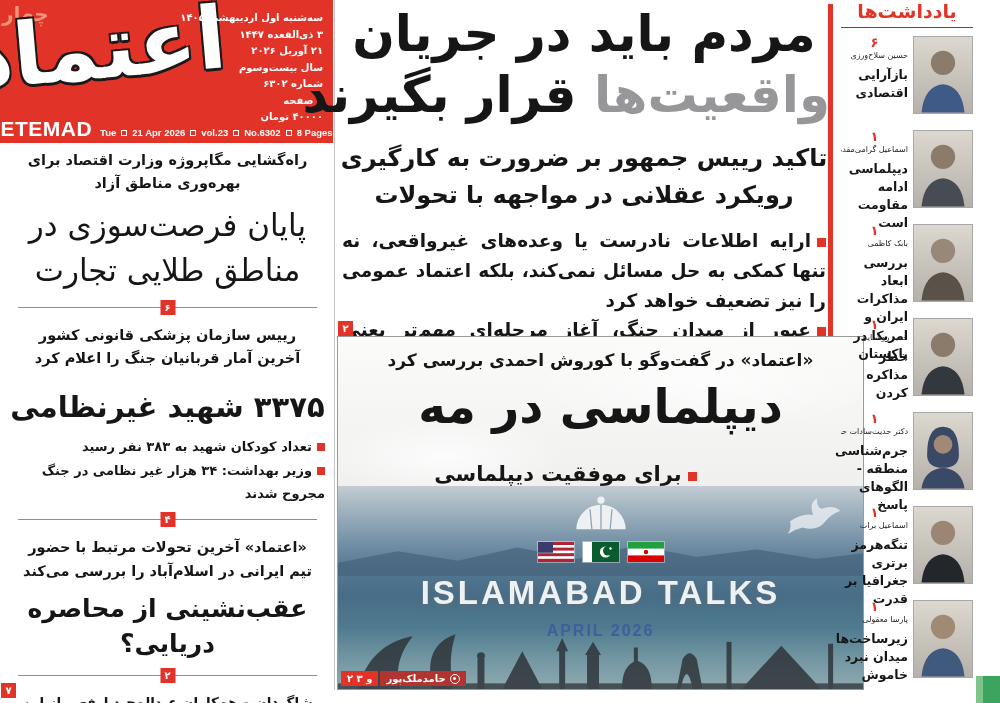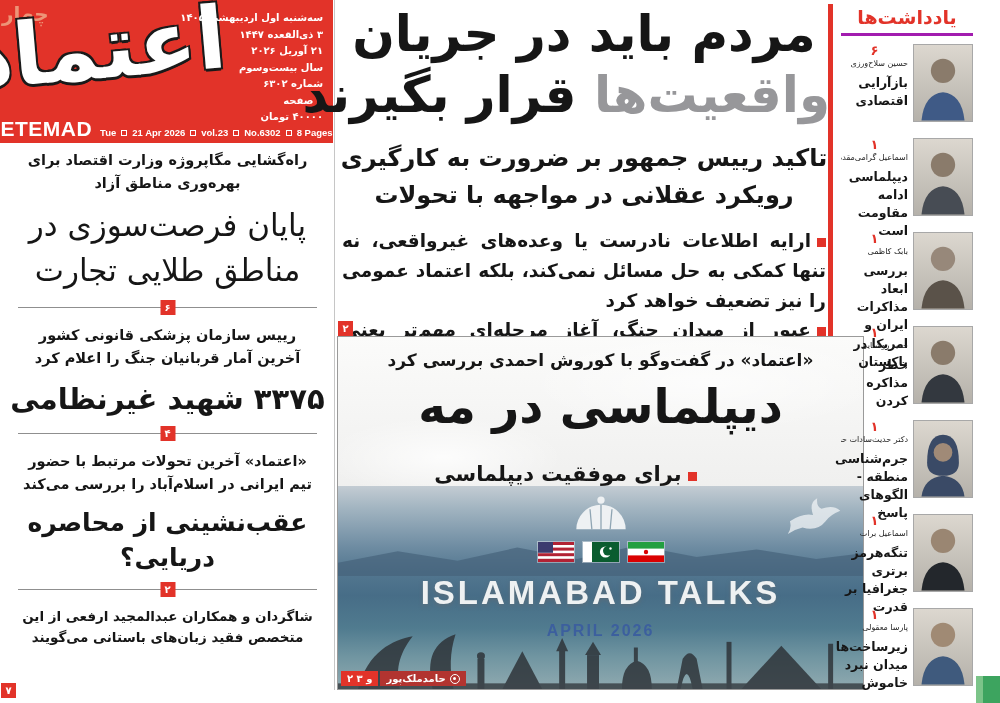--- a/index.html
+++ b/index.html
@@ -44,21 +44,21 @@
     min-width:15px;height:15px;line-height:15px;text-align:center;padding:0 2px;}
   .pgref-bottom{position:absolute;left:1px;top:683px;}
   .bsq{display:inline-block;width:9px;height:9px;background:var(--brand-red);margin-left:6px;flex:none;}
   .divider{position:relative;border-top:1px solid var(--rule);margin:14px 14px 16px;}
   .divider .pgref{position:absolute;left:50%;top:-8px;transform:translateX(-50%);}
 
   
   .leftcol{position:absolute;left:4px;top:149px;width:327px;text-align:center;}
   .la-kicker{font-size:14.5px;font-weight:bold;line-height:1.6;padding:0 12px;}
   .la-h1{font-size:31px;font-weight:normal;line-height:1.45;margin-top:8px;}
-  .la-h2{font-size:29px;font-weight:bold;line-height:1.4;margin-top:8px;}
+  .la-h2{font-size:29px;font-weight:bold;line-height:1.4;margin-top:16px;}
   .la-h3{font-size:25px;font-weight:bold;line-height:1.4;margin-top:8px;}
   .la-bullets{margin:8px 6px 2px;text-align:right;}
   .la-bullet{font-size:13px;font-weight:bold;line-height:1.8;}
   .la-bullet .bsq{width:8px;height:8px;margin-left:5px;}
   .la-kicker.small{font-size:13.5px;}
 
   
   .lead{position:absolute;left:338px;top:4px;width:492px;text-align:center;}
   .lead-h{font-size:50px;font-weight:bold;line-height:1.22;white-space:nowrap;}
   .lead-h .gray{color:var(--gray-word);}
@@ -89,21 +89,21 @@
   .monuments{position:absolute;left:0;bottom:0;width:100%;height:66px;}
   .dove{position:absolute;right:18px;top:8px;opacity:.9;}
   .caption{position:absolute;left:3px;bottom:3px;display:flex;direction:ltr;gap:2px;align-items:stretch;border-radius:6px;}
   .cap-pages{background:var(--brand-red);color:#fff;font-size:10px;font-weight:bold;padding:2px 6px;}
   .cap-credit{background:#b23430;color:#fff;font-size:10px;font-weight:bold;padding:2px 6px;display:flex;align-items:center;gap:4px;}
   .cam{width:10px;height:10px;border:1px solid #fff;border-radius:50%;display:inline-block;position:relative;flex:none;}
   .cam::after{content:"";position:absolute;left:2.5px;top:2.5px;width:3px;height:3px;background:#fff;border-radius:50%;}
 
   
   .sidebar{position:absolute;left:841px;top:0;width:132px;height:703px;}
-  .sb-title{color:var(--brand-red);font-size:19px;font-weight:bold;text-align:center;padding:6px 0 5px;border-bottom:3px solid #a21caf;}
+  .sb-title{color:var(--brand-red);font-size:19px;font-weight:bold;text-align:center;padding:0 0 5px;border-bottom:1px solid #a21caf;}
   .sb-item{display:flex;gap:5px;height:94px;padding-top:8px;}
   .sb-photo{width:60px;height:78px;flex:none;border:1px solid #a8a8a8;background:linear-gradient(#dcd7cf,#b5b1aa);}
   .sb-photo svg{display:block;width:100%;height:100%;}
   .sb-text{flex:1;min-width:0;text-align:right;}
   .sb-num{text-align:center;color:var(--brand-red);font-size:13px;font-weight:bold;line-height:1;}
   .sb-author{font-size:8px;color:#222;margin-top:2px;white-space:nowrap;overflow:hidden;}
   .sb-ttl{font-size:12.5px;font-weight:bold;line-height:1.45;margin-top:6px;}
 </style>
 </head>
 <body>
@@ -161,20 +161,24 @@
     <div class="la-kicker">راه‌گشایی مگاپروژه وزارت اقتصاد برای بهره‌وری مناطق آزاد</div>
     <h2 class="la-h1">پایان فرصت‌سوزی در مناطق طلایی تجارت</h2>
     <div class="divider">
         <span class="pgref">۶</span>
       </div>
   </article>
 
   <article>
     <div class="la-kicker">رییس سازمان پزشکی قانونی کشور آخرین آمار قربانیان جنگ را اعلام کرد</div>
     <h2 class="la-h2">۳۳۷۵ شهید غیرنظامی</h2>
+    <div class="la-bullets">
+      <div class="la-bullet"><span class="bsq"></span><span>تعداد کودکان شهید به ۳۸۳ نفر رسید</span></div>
+      <div class="la-bullet"><span class="bsq"></span><span>وزیر بهداشت: ۳۴ هزار غیر نظامی در جنگ مجروح شدند</span></div>
+    </div>
     <div class="divider">
         <span class="pgref">۴</span>
       </div>
   </article>
 
   <article>
     <div class="la-kicker">«اعتماد» آخرین تحولات مرتبط با حضور تیم ایرانی در اسلام‌آباد را بررسی می‌کند</div>
     <h2 class="la-h3">عقب‌نشینی از محاصره دریایی؟</h2>
     <div class="divider">
         <span class="pgref">۲</span>

